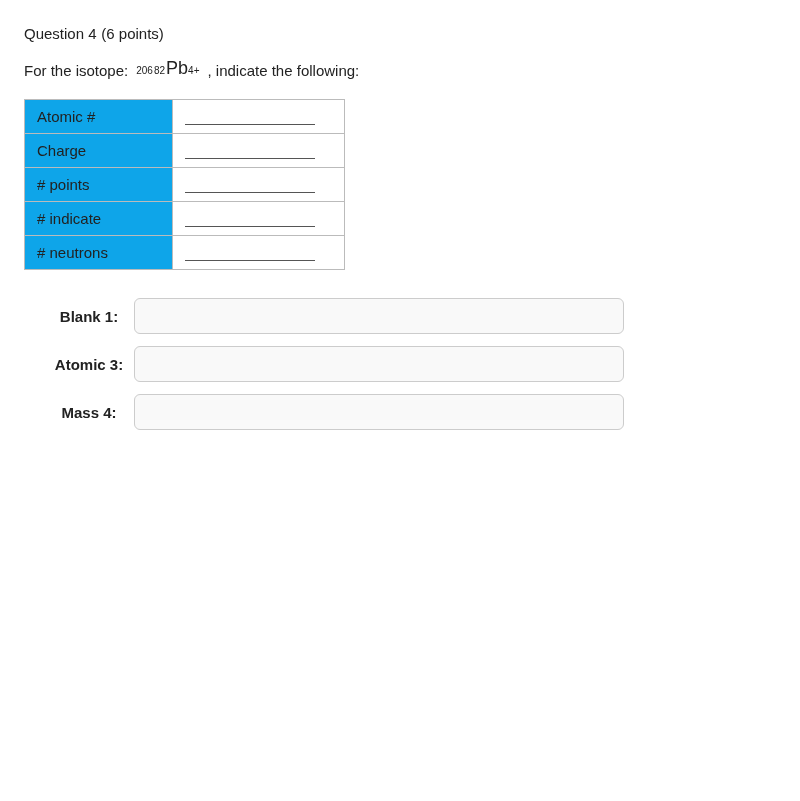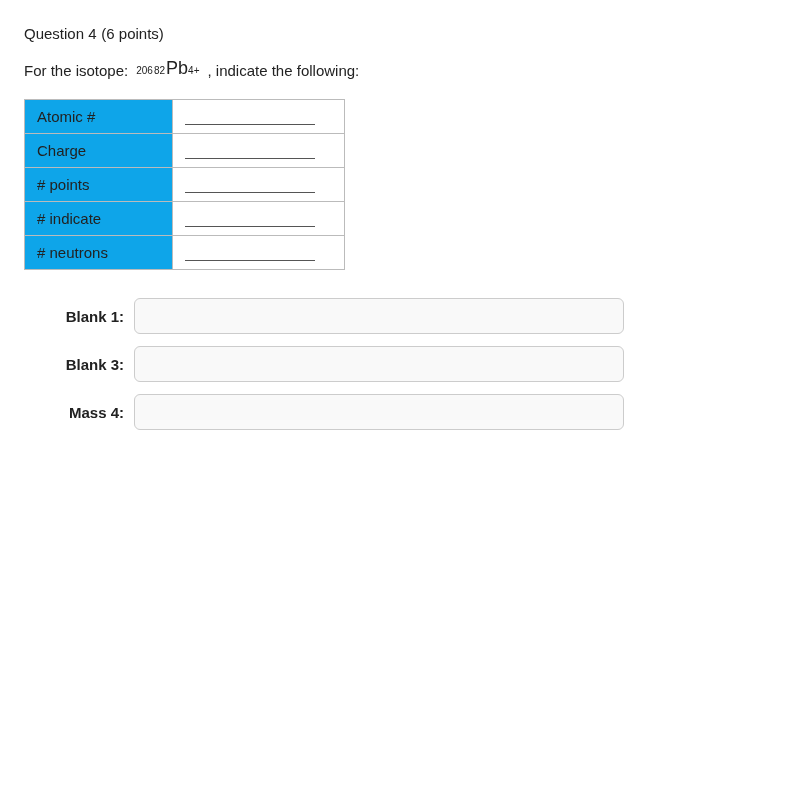--- a/index.html
+++ b/index.html
@@ -111,21 +111,21 @@
     .blank-row {
       display: flex;
       align-items: center;
       gap: 10px;
     }
 
     .blank-label {
       font-size: 15px;
       font-weight: bold;
       min-width: 70px;
-      text-align: right;
+      text-align: center;
     }
 
     .blank-input {
       border: 1.5px solid #ccc;
       border-radius: 6px;
       height: 36px;
       width: 490px;
       background: #f9f9f9;
       padding: 0 8px;
       font-size: 14px;
@@ -175,20 +175,20 @@
       </tr>
     </tbody>
 </table>
 
 <div class="blank-section" id="blank-section">
 <div class="blank-row">
       <div class="blank-label">Blank 1:</div>
       <input type="text" class="blank-input" style="">
     </div>
     <div class="blank-row">
-      <div class="blank-label">Blank 3:</div>
+      <div class="blank-label">Atomic 3:</div>
       <input type="text" class="blank-input" style="">
     </div>
     <div class="blank-row">
       <div class="blank-label">Mass 4:</div>
       <input type="text" class="blank-input" style="">
     </div>
   </div>
 
 </body></html>

